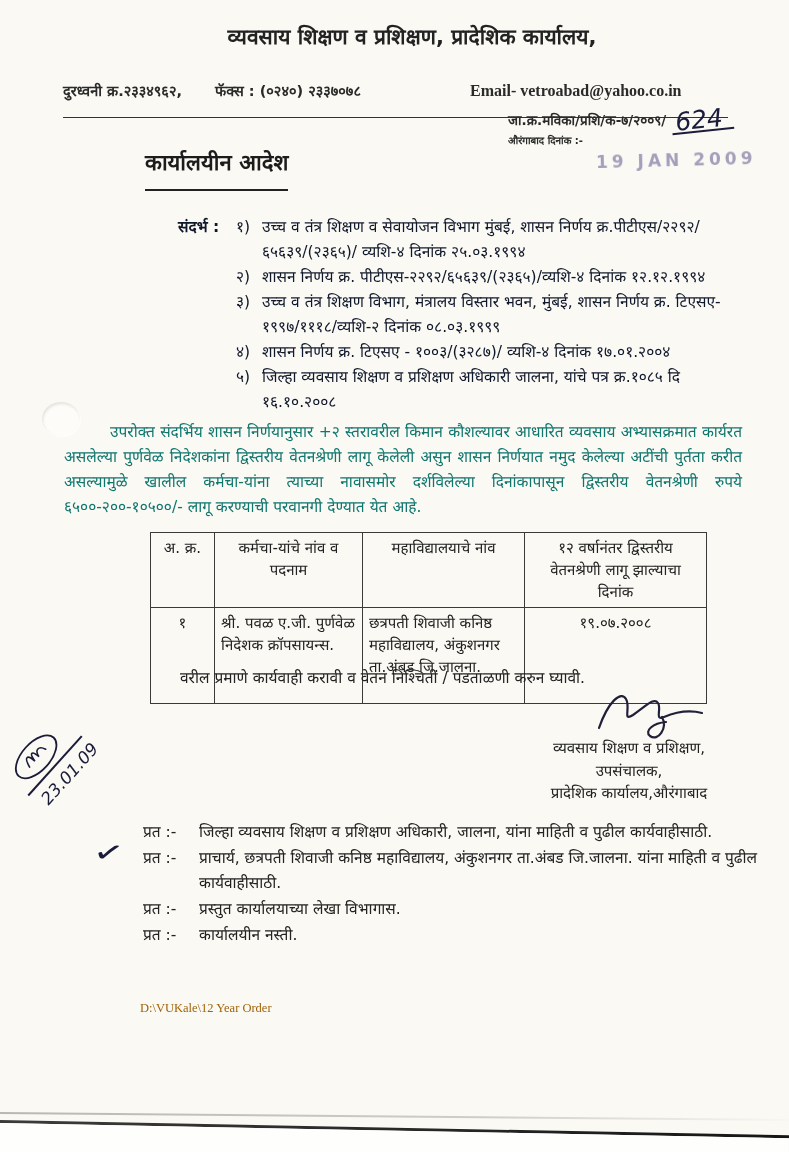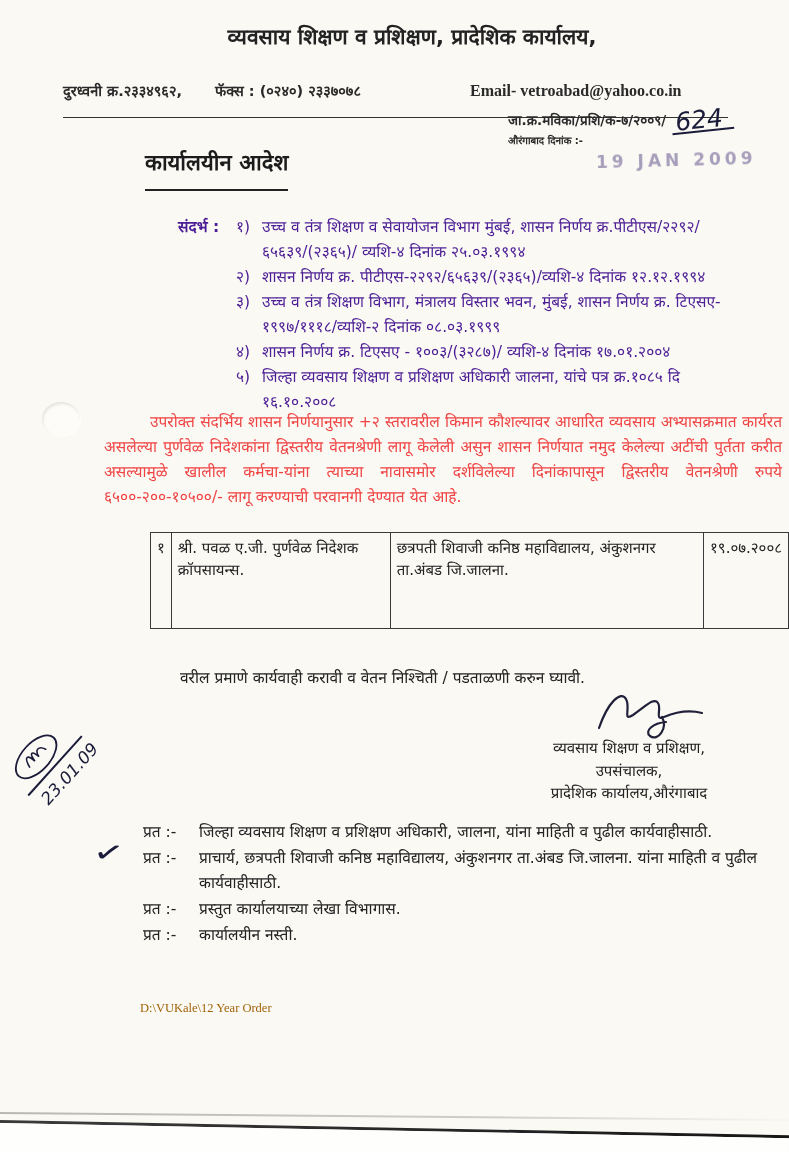--- a/index.html
+++ b/index.html
@@ -30,30 +30,30 @@
     font-weight:bold; color:#2a2a2a; }
   .date-stamp { position:absolute; top:150px; left:596px; font-size:17px;
     font-weight:bold; letter-spacing:4px; color:#988fb0; opacity:.85;
     transform:rotate(-1.5deg); filter:blur(.3px); white-space:nowrap; }
   
   .page-title { position:absolute; top:146px; left:145px; font-size:22px;
     font-weight:bold; color:#1c1c1c; border-bottom:2px solid #222;
     padding-bottom:13px; }
   
   .references { position:absolute; top:215px; left:178px; width:575px;
-    display:flex; font-size:15.5px; line-height:25px; color:#4c1d95; }
+    display:flex; font-size:15.5px; line-height:25px; color:#0f172a; }
   .ref-label { width:58px; flex:none; font-weight:bold; }
   .ref-items { flex:1; }
   .ref-item { display:flex; }
   .ref-num { width:26px; flex:none; }
   .ref-text { flex:1; }
   
-  .body-paragraph { position:absolute; top:410px; left:64px; width:678px;
-    font-size:15.5px; line-height:25px; text-align:justify; color:#ef4444;
-    text-indent:46px;margin-left:40px; }
+  .body-paragraph { position:absolute; top:420px; left:64px; width:678px;
+    font-size:15.5px; line-height:25px; text-align:justify; color:#0f766e;
+    text-indent:46px; }
   
   .emp-table { position:absolute; top:532px; left:150px; border-collapse:collapse; }
   .emp-table th, .emp-table td { border:1.6px solid #3a3a3a; font-size:15px;
     line-height:22px; padding:4px 6px; vertical-align:top; color:#222; }
   .emp-table th { font-weight:normal; text-align:center; }
   .col-sr { width:64px; }
   .col-name { width:148px; }
   .col-college { width:162px; }
   .col-date { width:182px; }
   .cell-center { text-align:center; }
@@ -135,20 +135,26 @@
         <span class="ref-num">५)</span>
         <span class="ref-text">जिल्हा व्यवसाय शिक्षण व प्रशिक्षण अधिकारी जालना, यांचे पत्र क्र.१०८५ दि १६.१०.२००८</span>
       </div>
     </div>
   </div>
 
   <div class="body-paragraph">उपरोक्त संदर्भिय शासन निर्णयानुसार +२ स्तरावरील किमान कौशल्यावर आधारित व्यवसाय अभ्यासक्रमात कार्यरत असलेल्या पुर्णवेळ निदेशकांना द्विस्तरीय वेतनश्रेणी लागू केलेली असुन शासन निर्णयात नमुद केलेल्या अटींची पुर्तता करीत असल्यामुळे खालील कर्मचा-यांना त्याच्या नावासमोर दर्शविलेल्या दिनांकापासून द्विस्तरीय वेतनश्रेणी रुपये ६५००-२००-१०५००/- लागू करण्याची परवानगी देण्यात येत आहे.</div>
 
   <table class="emp-table">
     <tbody>
+        <tr>
+      <th class="col-sr">अ. क्र.</th>
+      <th class="col-name">कर्मचा-यांचे नांव व पदनाम</th>
+      <th class="col-college">महाविद्यालयाचे नांव</th>
+      <th class="col-date">१२ वर्षानंतर द्विस्तरीय वेतनश्रेणी लागू झाल्याचा दिनांक</th>
+    </tr>
     <tr>
       <td class="cell-center">१</td>
       <td>श्री. पवळ ए.जी. पुर्णवेळ निदेशक क्रॉपसायन्स.</td>
       <td>छत्रपती शिवाजी कनिष्ठ महाविद्यालय, अंकुशनगर ता.अंबड जि.जालना.</td>
       <td class="cell-center">१९.०७.२००८</td>
     </tr>
   </tbody>
     </table>
 
   <div class="closing-line">वरील प्रमाणे कार्यवाही करावी व वेतन निश्चिती / पडताळणी करुन घ्यावी.</div>

